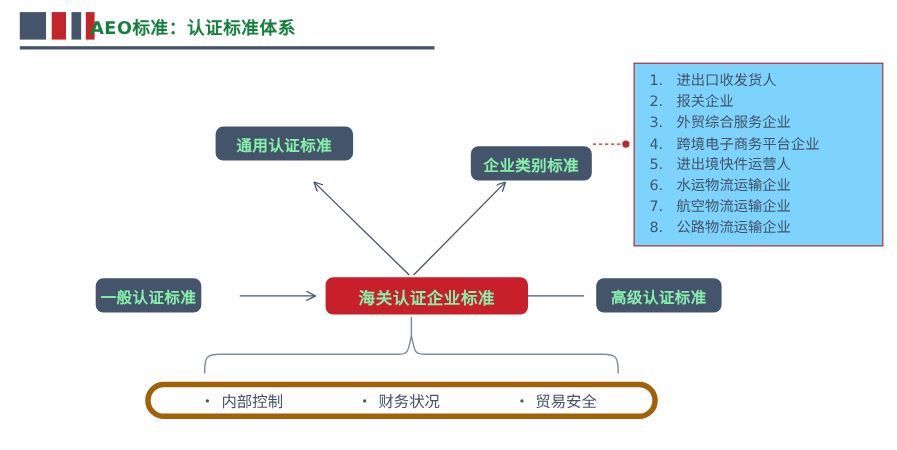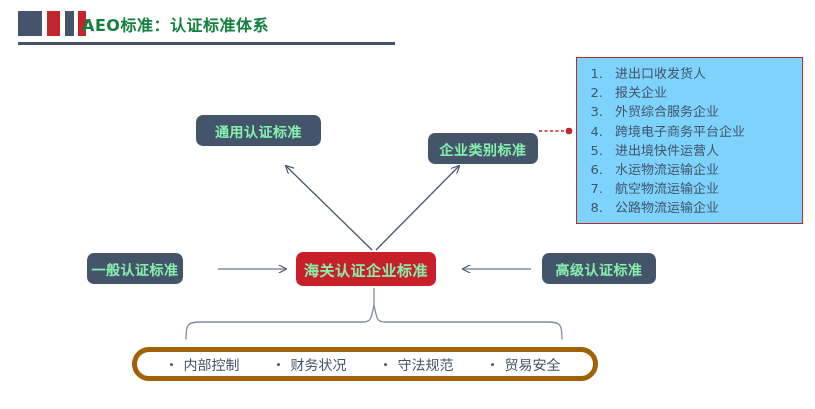--- a/index.html
+++ b/index.html
@@ -42,21 +42,21 @@
     border-radius:7px;
     box-sizing:border-box;
     white-space:nowrap;
     letter-spacing:.5px;
   }
   .node.slate{background:#44546A;}
   .node.red{background:#C8202A;}
 
   #node-general{left:196px;top:115px;width:125px;height:31px;font-size:14px;}
   #node-category{left:428px;top:115px;width:110px;height:31px;font-size:14px;margin-top:18px;}
-  #node-center{left:296px;top:252px;width:140px;height:34px;font-size:15px;}
+  #node-center{left:296px;top:252px;width:184px;height:34px;font-size:15px;}
   #node-basic{left:87px;top:253px;width:96px;height:31px;font-size:14px;}
   #node-advanced{left:542px;top:253px;width:114px;height:31px;font-size:14px;}
 
   
   #list-panel{
     position:absolute;left:576px;top:57px;width:227px;height:167px;
     border:1px solid #C0272D;background:#7dd3fc;
     box-sizing:border-box;
     padding:6px 4px 4px 8px;
   }
@@ -160,21 +160,17 @@
     <span class="bullet-item">
       <span class="bullet-dot"></span>
       <span>内部控制</span>
     </span>
     <span class="bullet-item">
       <span class="bullet-dot"></span>
       <span>财务状况</span>
     </span>
     <span class="bullet-item">
       <span class="bullet-dot"></span>
-      <span>守法规范</span>
-    </span>
-    <span class="bullet-item">
-      <span class="bullet-dot"></span>
       <span>贸易安全</span>
     </span>
   </div>
 
 </div>
 
 </body></html>

